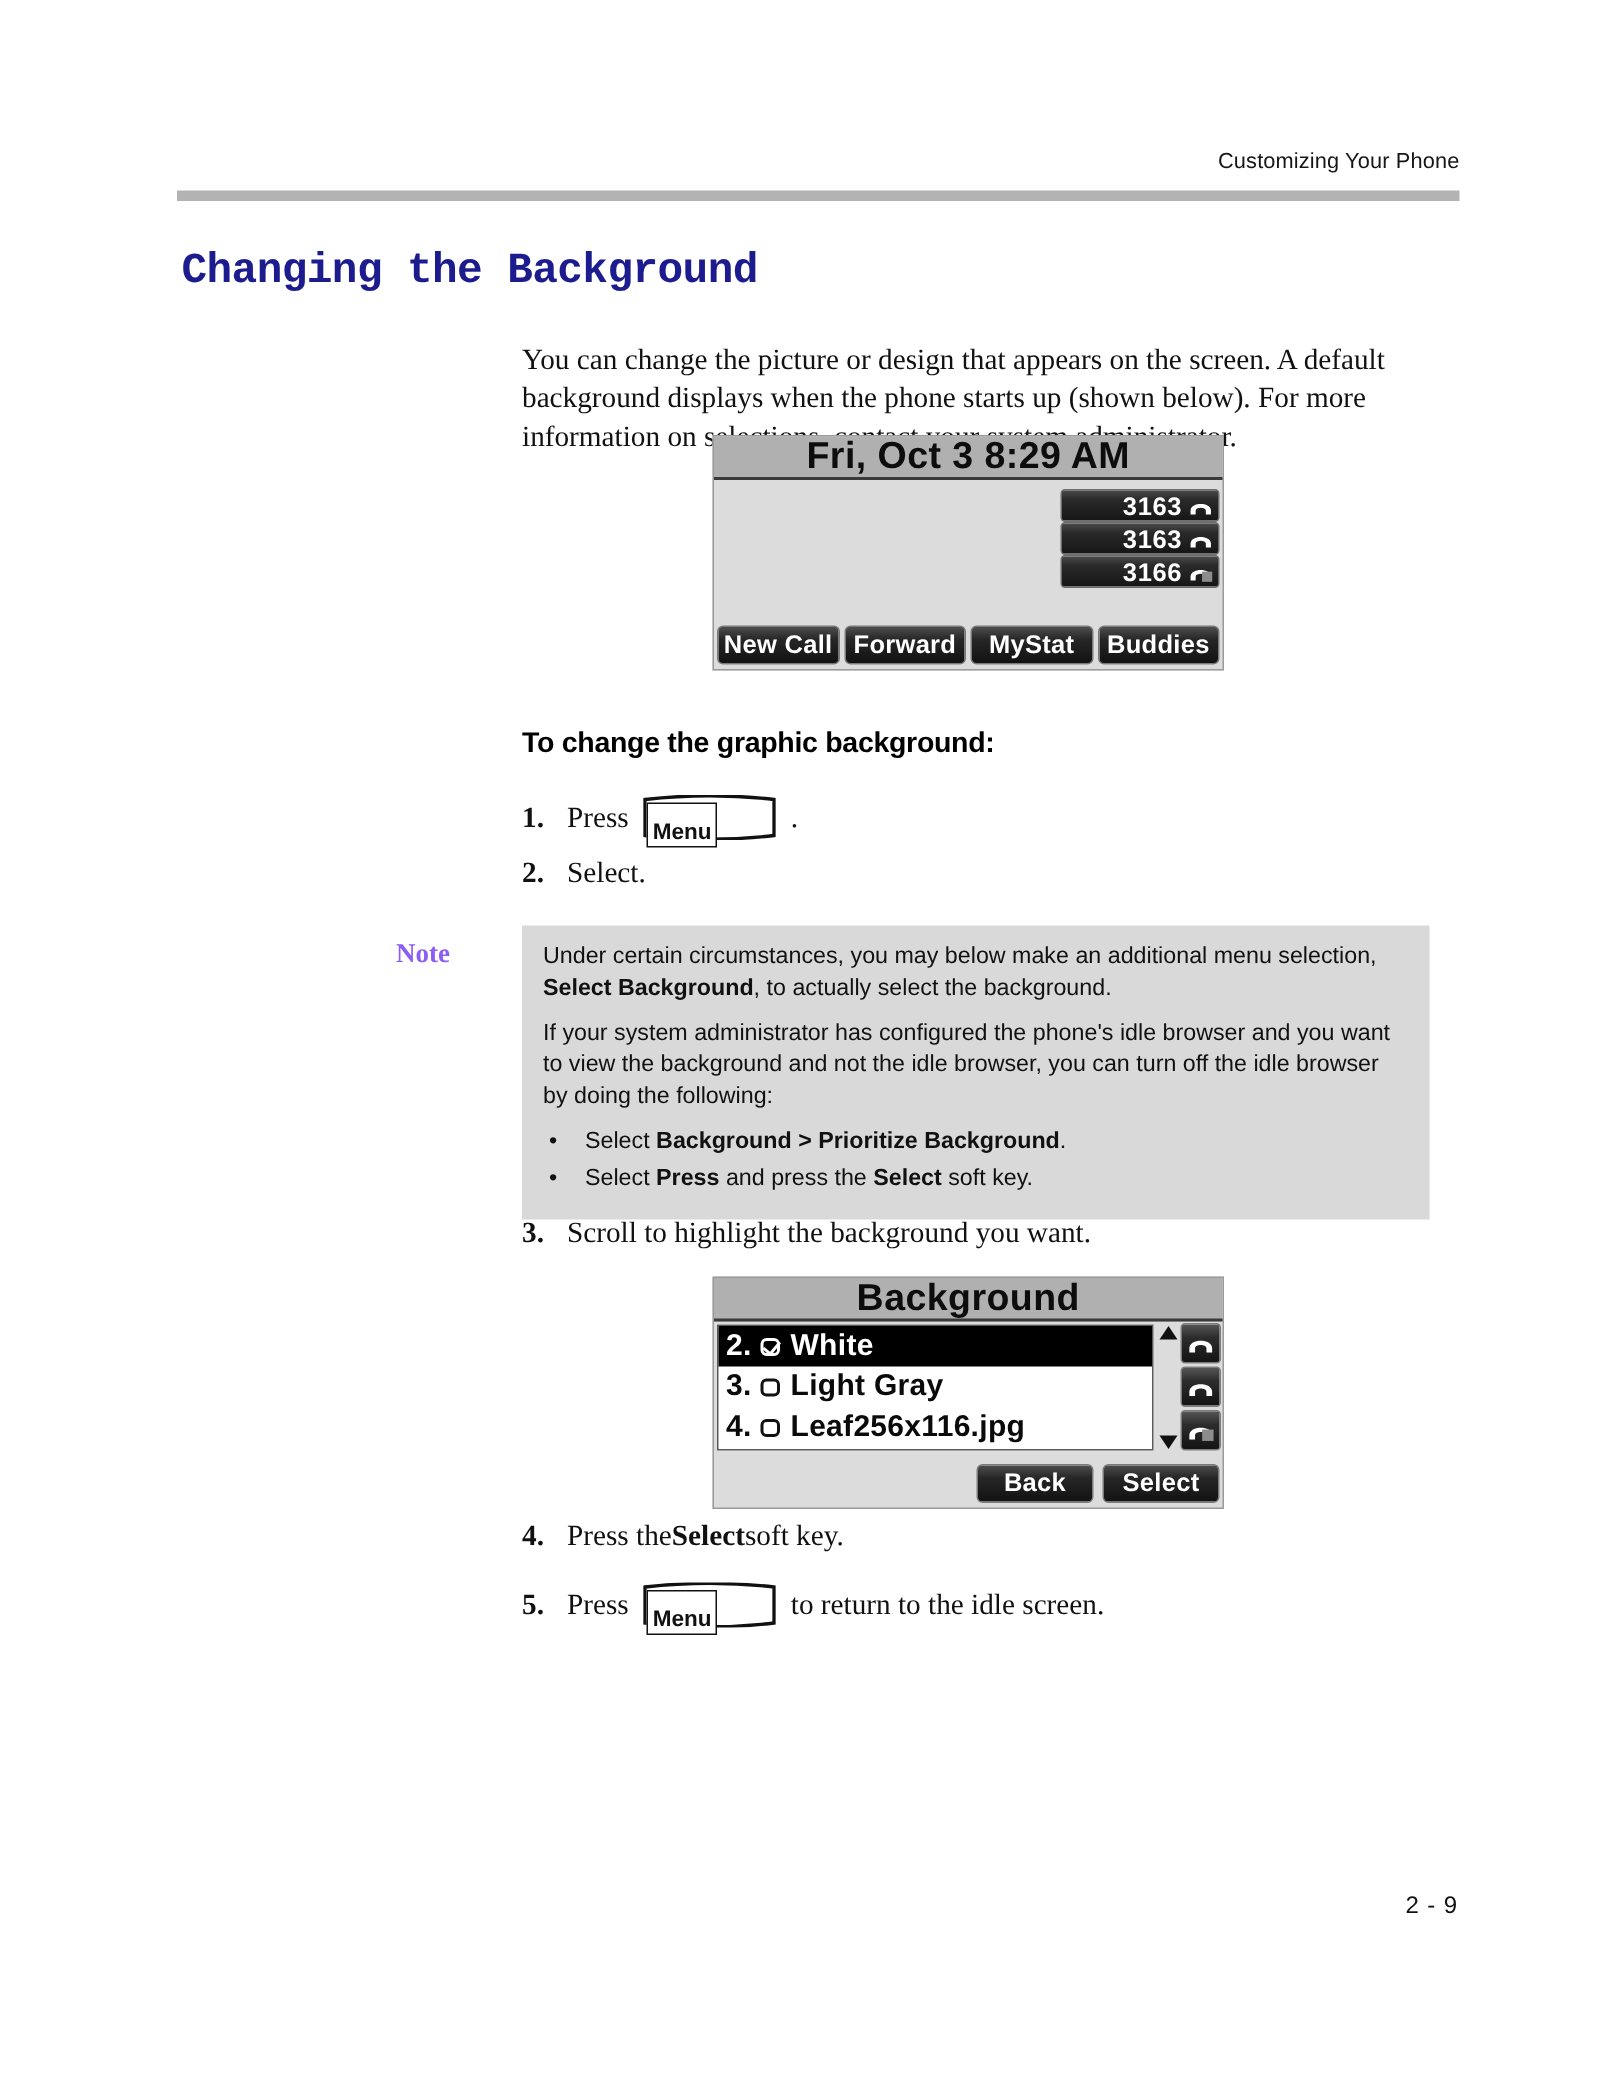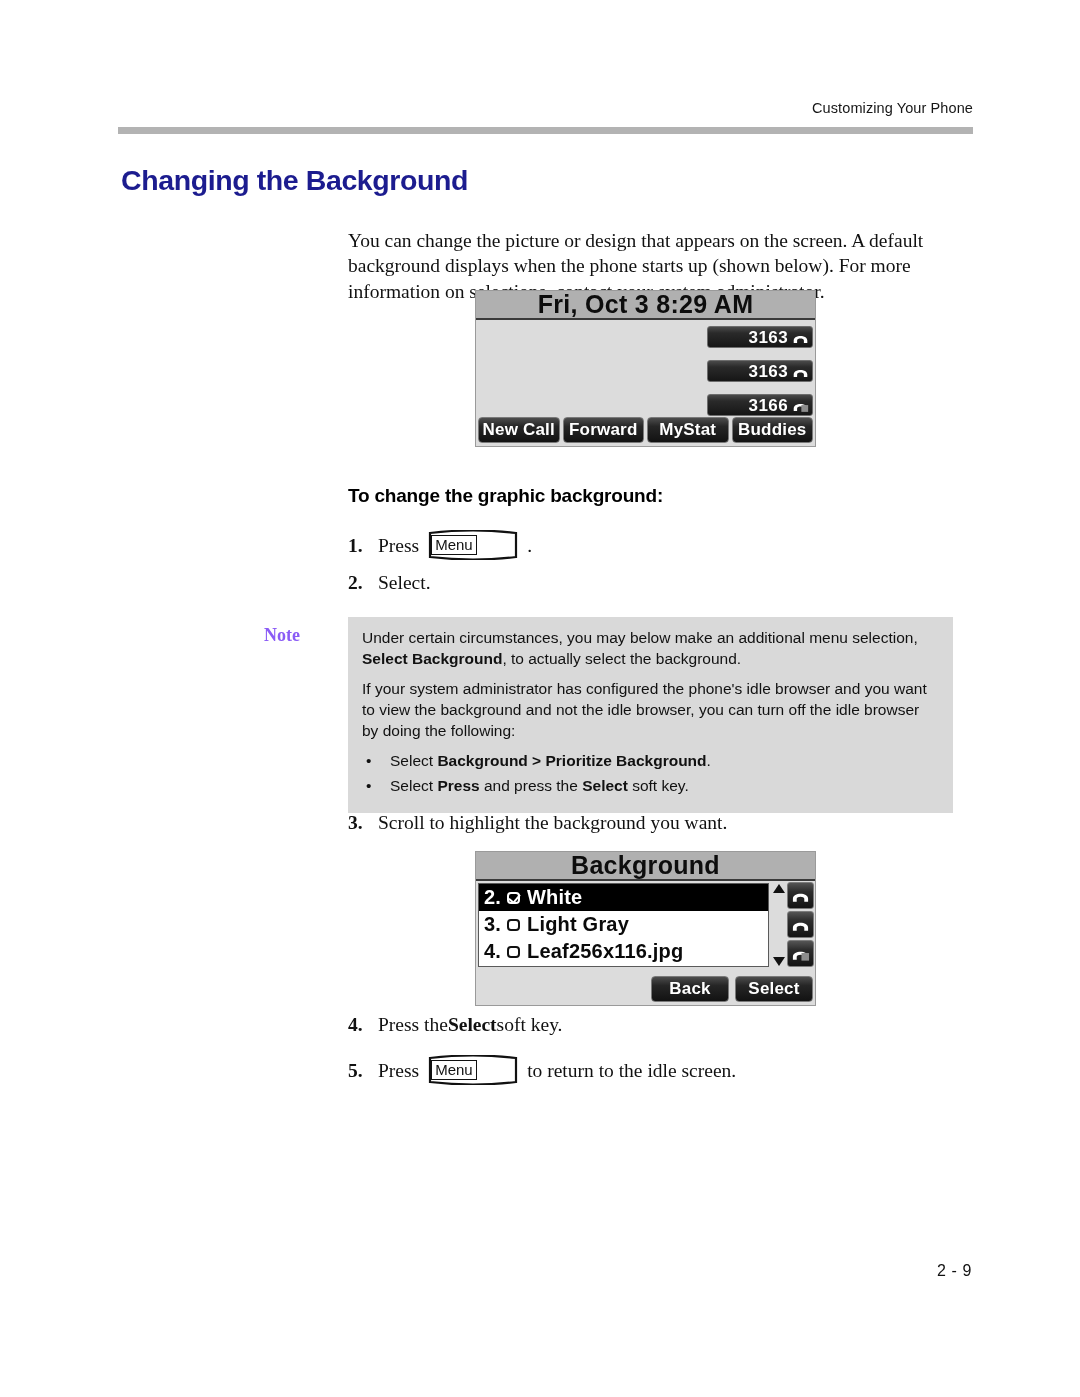--- a/index.html
+++ b/index.html
@@ -41,21 +41,21 @@
     width: 855px;
     height: 7px;
     background: #b3b3b3;
   }
 
   
   .chapter-heading {
     position: absolute;
     left: 121px;
     top: 164px;
-    font-family: Liberation Sans, sans-serif;
+    font-family: Liberation Mono, monospace;
     font-weight: bold;
     font-size: 28.5px;
     letter-spacing: -0.4px;
     color: #1c1c8f;
     white-space: nowrap;
     text-align: center;
   }
 
   
   .body-col {
@@ -108,21 +108,21 @@
   
   .linekeys {
     position: absolute;
     right: 2px;
     top: 6px;
     width: 106px;
   }
   .linekey {
     position: relative;
     height: 22px;
-    margin-bottom: 12px;
+    margin-bottom: 0;
     background: linear-gradient(#4a4a4a 0%, #2a2a2a 30%, #161616 100%);
     border: 1px solid #6d6d6d;
     border-radius: 3px;
     box-sizing: border-box;
     display: flex;
     align-items: center;
     justify-content: flex-end;
     padding-right: 3px;
   }
   .linekey-label {
@@ -309,24 +309,24 @@
     height: 30px;
     margin: 0 7px;
     vertical-align: middle;
     flex: none;
   }
   .menu-key svg { position: absolute; left: 0; top: 0; }
   .menu-key-label {
     position: absolute;
     left: 5px;
     top: 5px;
-    padding: 1px 3px 1px 3px;
+    padding: 11px 3px 1px 3px;
     border: 1.5px solid #111111;
     font-family: "Liberation Sans", sans-serif;
-    font-weight: normal;
+    font-weight: bold;
     font-size: 15px;
     line-height: 16px;
     color: #111111;
     background: #ffffff;
   }
 
   
   .note-wrap {
     position: absolute;
     left: 264px;

